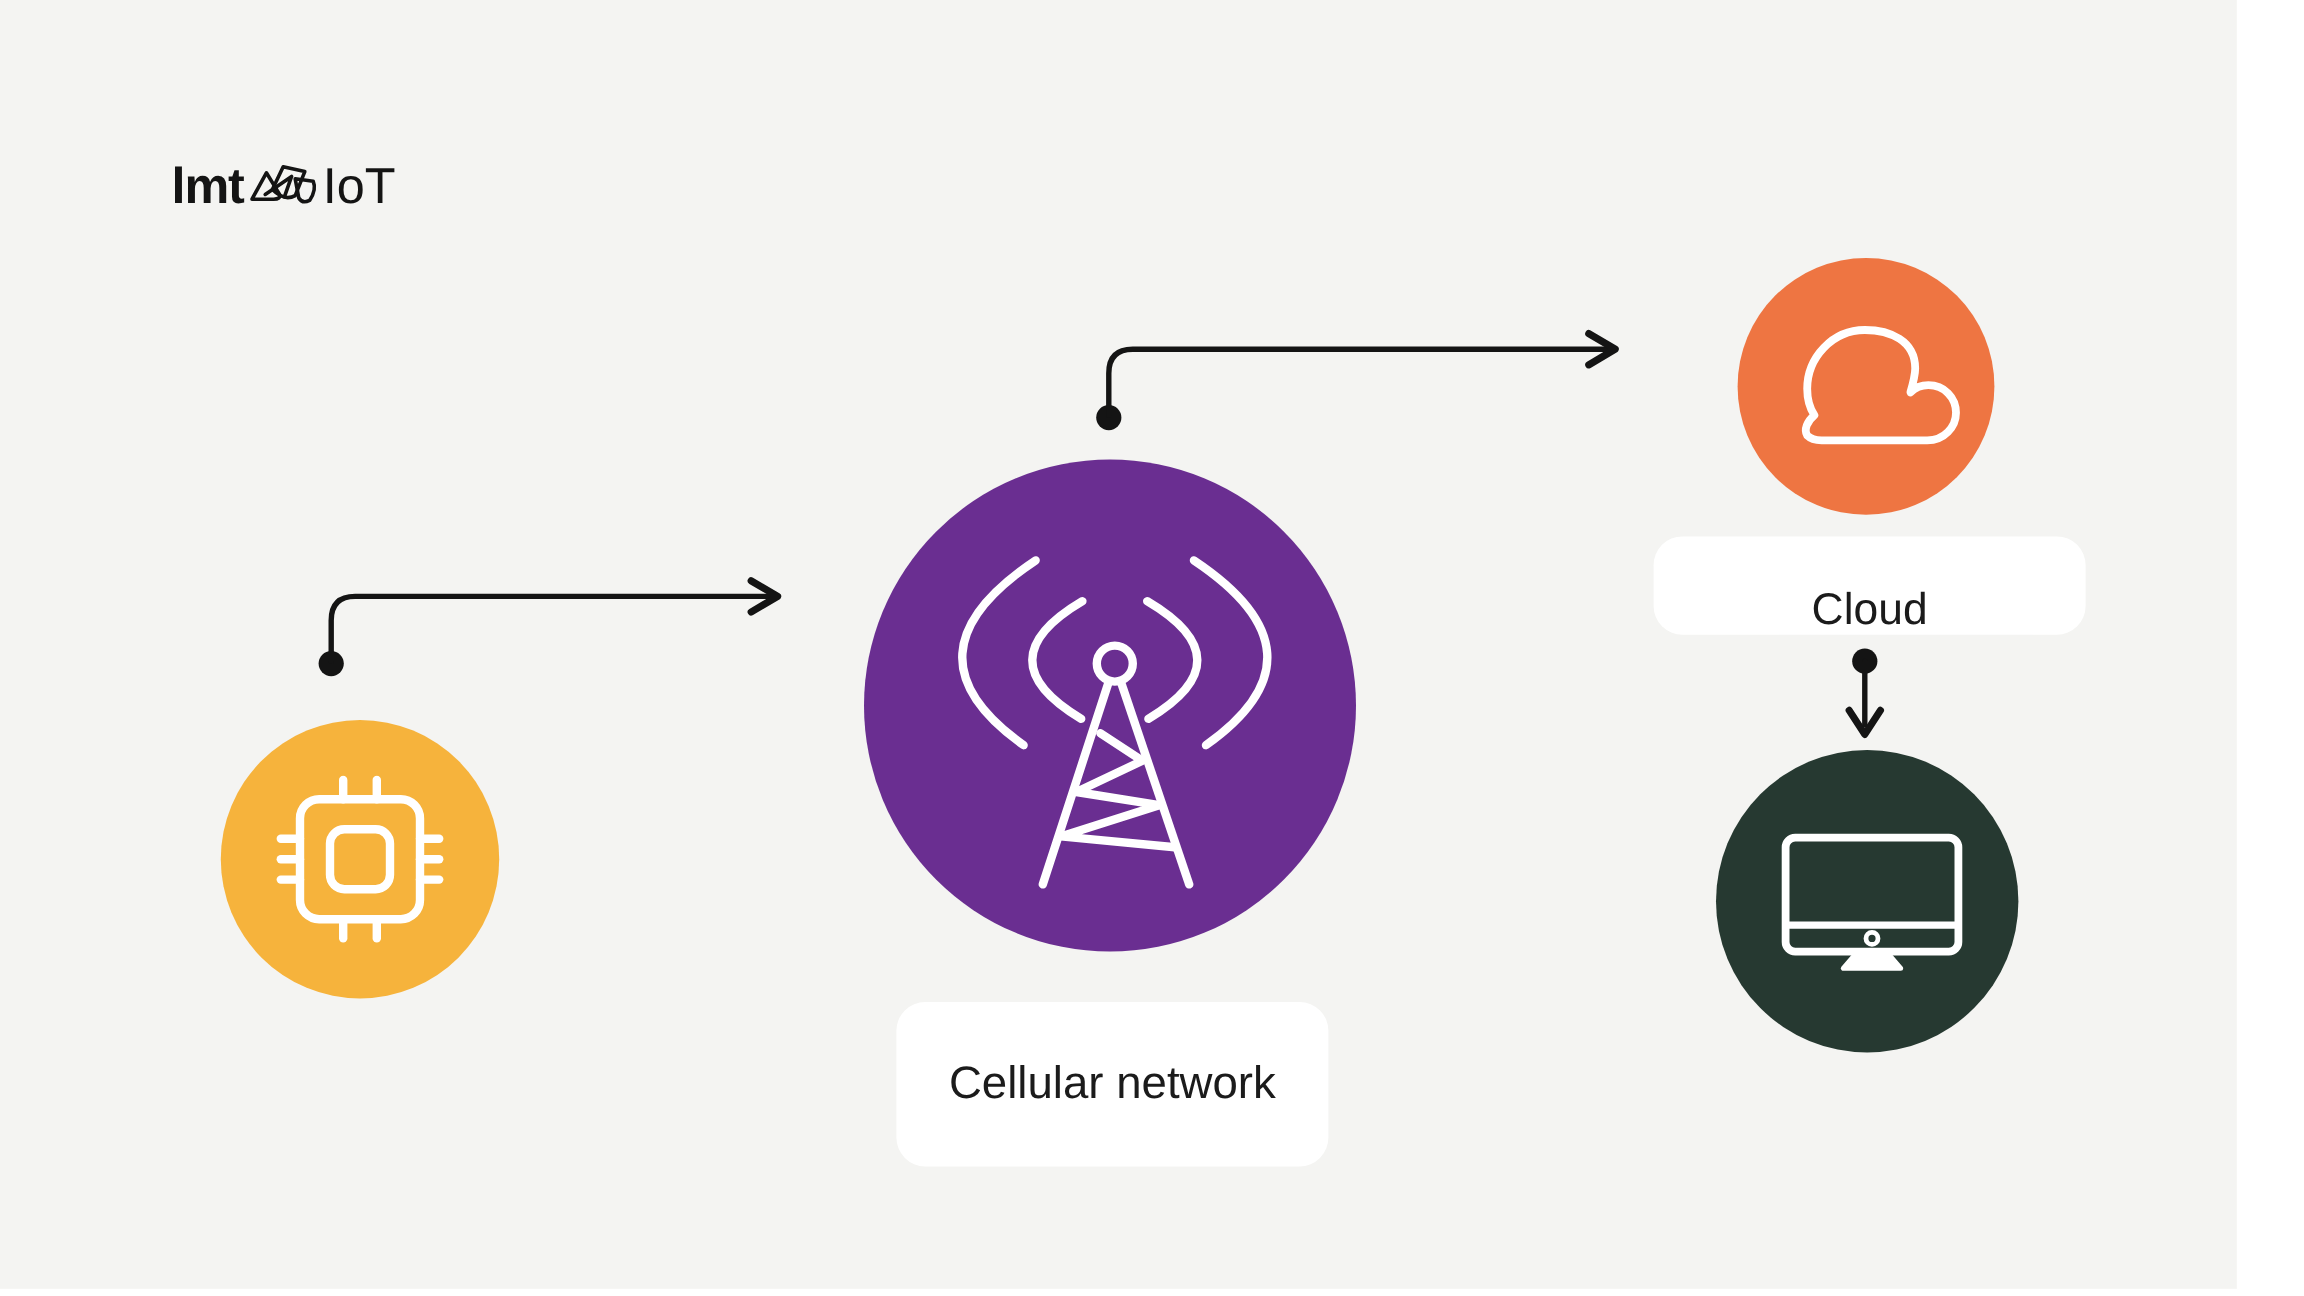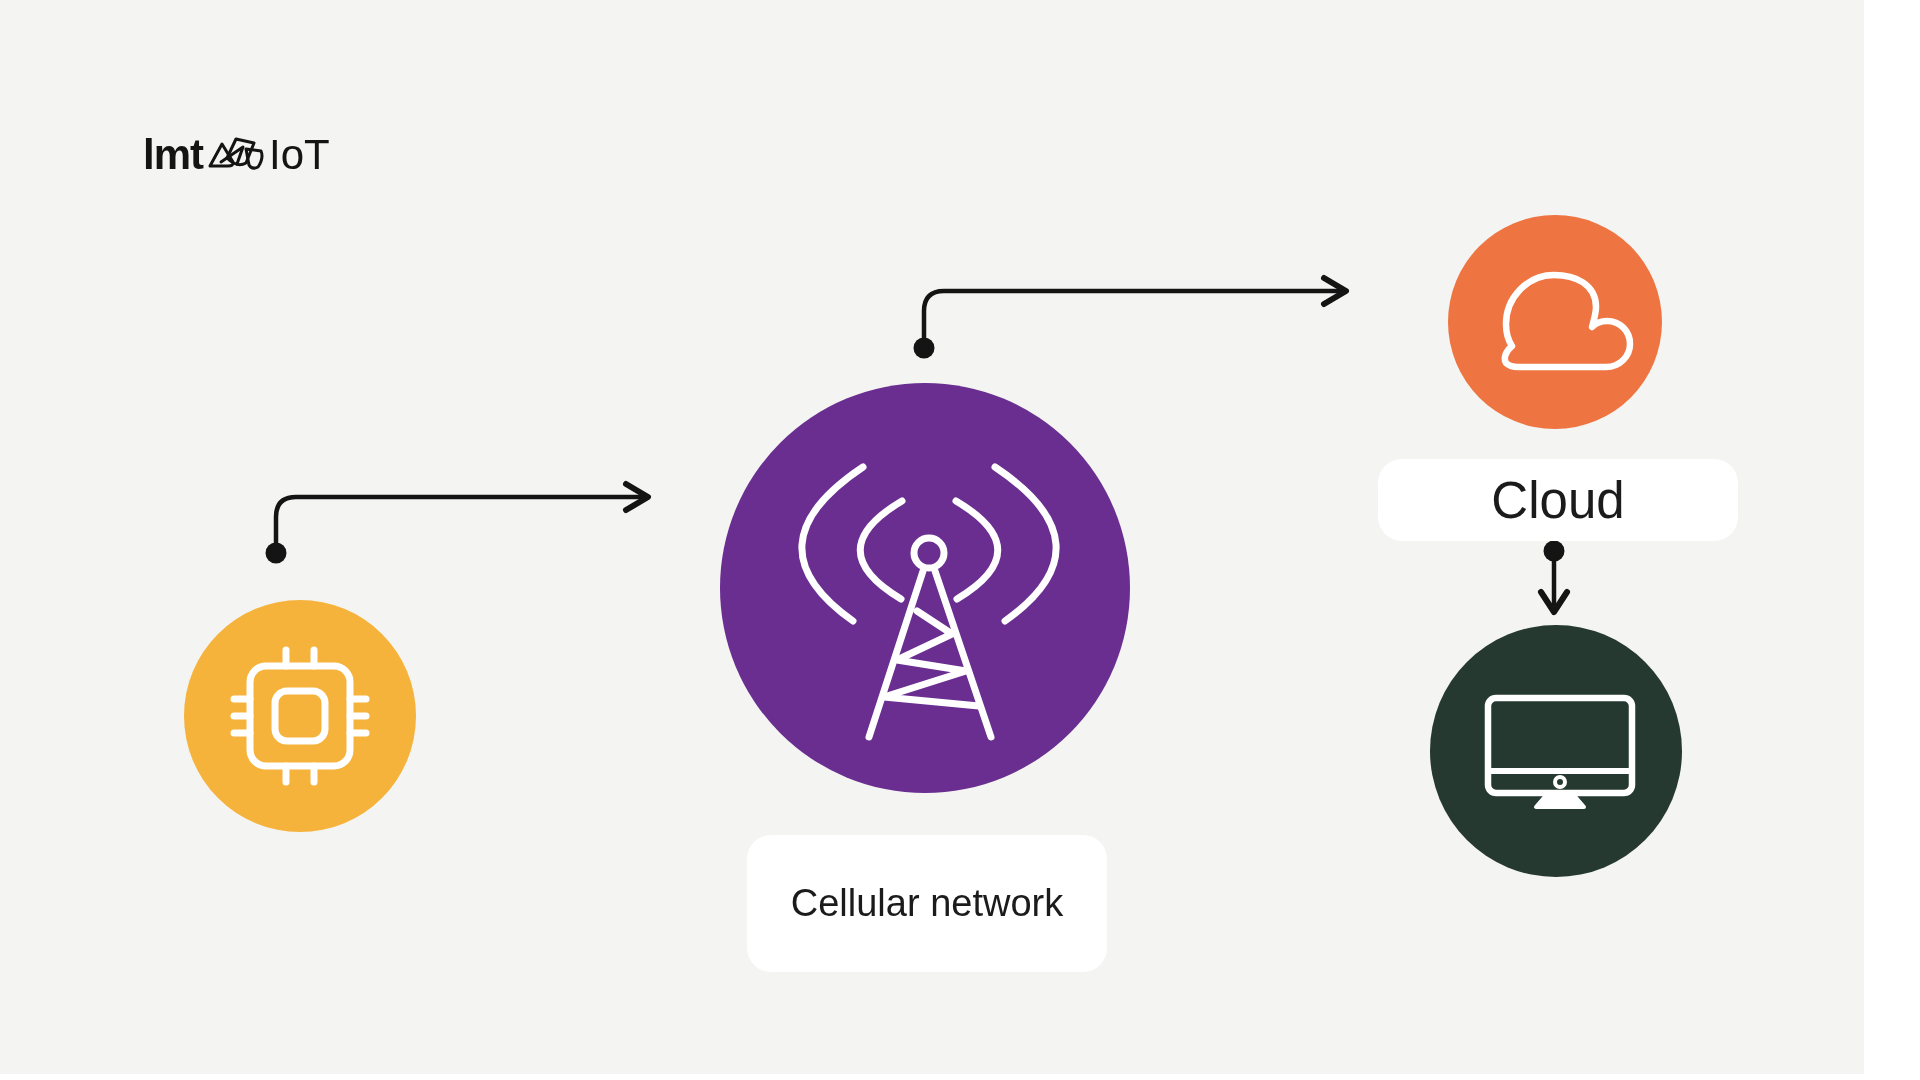--- a/index.html
+++ b/index.html
@@ -43,21 +43,21 @@
   .c-cloud{left:1448px;top:215px;width:214px;height:214px;}
   .c-app{left:1430px;top:625px;width:252px;height:252px;}
   
   .label-box{
     position:absolute;background:#FFFFFF;border-radius:24px;
     display:flex;flex-direction:column;align-items:center;justify-content:center;
     color:#1B1B1B;text-align:center;
   }
   .l-iot{left:123px;top:867px;width:360px;height:105px;font-size:41px;}
   .l-cell{left:747px;top:835px;width:360px;height:137px;font-size:38px;line-height:1.32;}
-  .l-cloud{left:1378px;top:459px;width:360px;height:82px;font-size:51px;}
+  .l-cloud{left:1378px;top:447px;width:360px;height:82px;font-size:37px;justify-content:flex-end;}
   .l-app{left:1378px;top:888px;width:360px;height:79px;font-size:41px;}
   
   .arrows{position:absolute;left:0;top:0;pointer-events:none;}
   .bottom-strip{position:absolute;left:0;bottom:0;width:1920px;height:6px;background:#FFFFFF;}
 </style>
 </head>
 <body>
 
 <div class="canvas" style="background-color: rgb(244, 244, 242);">
 

